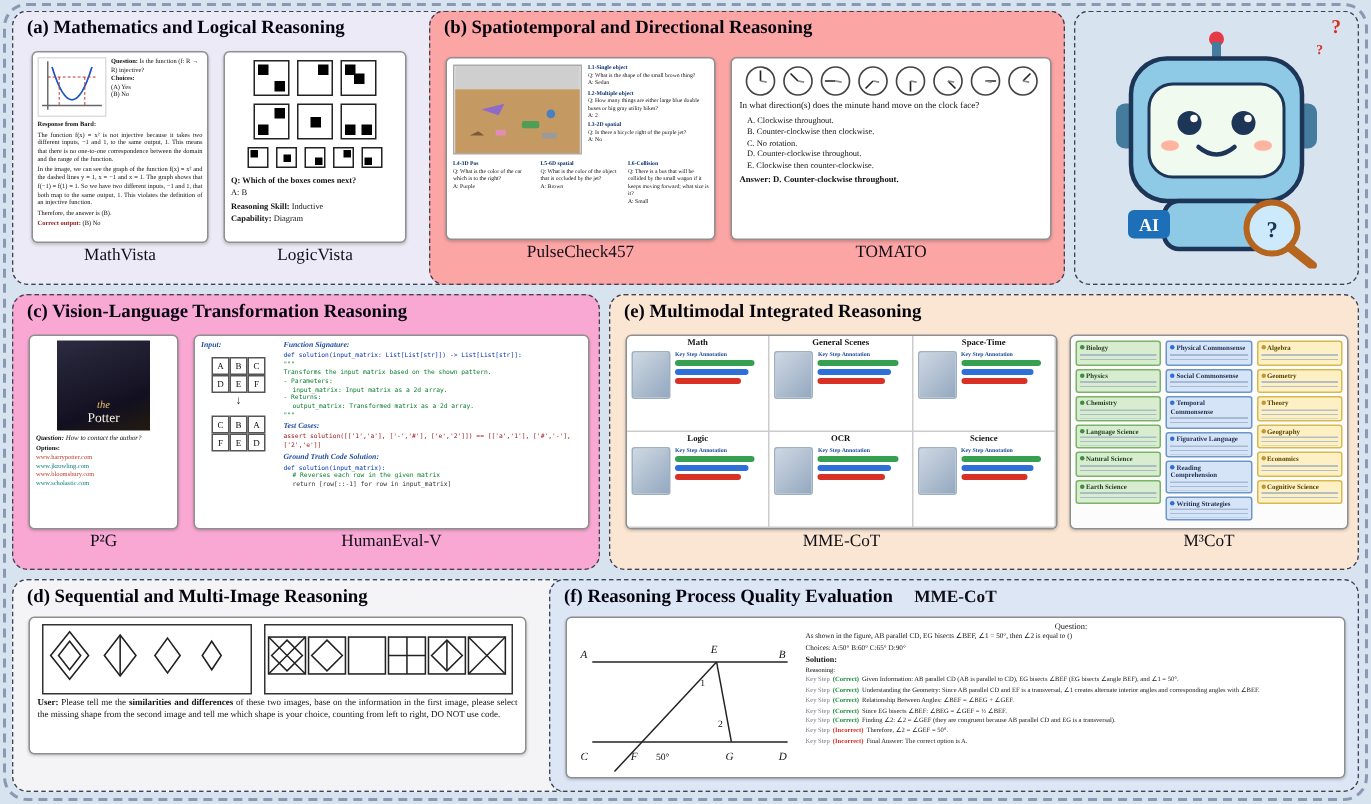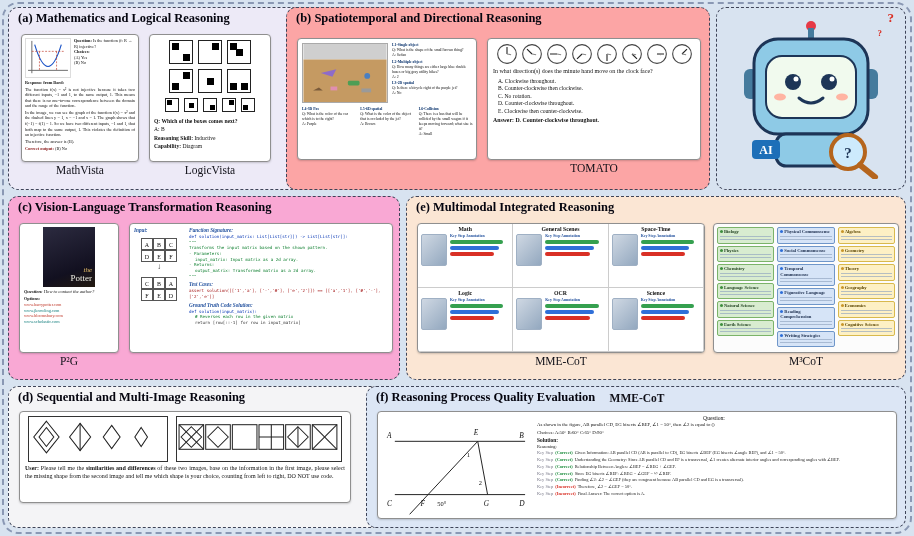--- a/index.html
+++ b/index.html
@@ -60,22 +60,22 @@
 
   
   .tm-card { left:200px; top:30px; width:214px; height:122px; padding:4px 5px; }
   .tm-clocks { display:flex; gap:3px; justify-content:center; }
   .tm-q { margin-top:3px; font-size:6px; line-height:1.25; }
   .tm-opts { margin-top:2px; margin-left:5px; font-size:5.6px; line-height:1.35; }
   .tm-ans { margin-top:2px; font-size:5.8px; font-weight:bold; }
 
   
   .pg-card { left:10px; top:26px; width:100px; height:130px; padding:3px 4px; }
-  .pg-cover { width:52px; height:60px; margin:0 auto; background:linear-gradient(160deg,#2c2b40,#121020 70%,#231a10);
-              display:flex; flex-direction:column; justify-content:flex-end; align-items:flex-end; padding:3px; }
+  .pg-cover { width:62px; height:60px; margin:0 auto; background:linear-gradient(160deg,#2c2b40,#121020 70%,#231a10);
+              display:flex; flex-direction:column; justify-content:flex-end; align-items:center; padding:3px; }
   .pg-cover .t1 { color:#e8c06a; font-style:italic; font-size:7px; line-height:1; }
   .pg-cover .t2 { color:#f0f0e6; font-size:9px; line-height:1.1; }
   .pg-q { margin-top:2px; font-size:4.6px; line-height:1.3; font-style:italic; }
   .pg-opts { margin-top:1px; font-size:4.3px; line-height:1.35; }
   .url-a { color:#c0392b; } .url-b { color:#0e7c7b; }
 
   
   .he-card { left:120px; top:26px; width:264px; height:130px; padding:3px 4px; display:flex; gap:5px; }
   .he-left { width:50px; flex:0 0 auto; text-align:center; }
   .he-label { font-weight:bold; font-style:italic; color:#1f4e9c; font-size:5.2px; text-align:left; }
@@ -275,20 +275,21 @@
           <div>Q: What is the color of the object that is occluded by the jet?</div>
           <div>A: Brown</div>
         </div>
         <div class="pc-level">
           <div class="b">L6-Collision</div>
           <div>Q: There is a bus that will be collided by the small wagon if it keeps moving forward; what size is it?</div>
           <div>A: Small</div>
         </div>
       </div>
     </div>
+    <div class="card-name" style="left:10px;top:154px;width:180px">PulseCheck457</div>
 
     <div class="card tm-card">
       <div class="tm-clocks">
         <svg width="22" height="22" viewBox="0 0 20 20">
             <circle cx="10" cy="10" r="8.5" fill="#fff" stroke="#444"></circle>
             <line x1="10" y1="10" x2="10" y2="3.6" stroke="#222" transform="rotate(0 10 10)"></line>
             <line x1="10" y1="10" x2="10" y2="6.2" stroke="#888" transform="rotate(100 10 10)"></line>
           </svg>
         <svg width="22" height="22" viewBox="0 0 20 20">
             <circle cx="10" cy="10" r="8.5" fill="#fff" stroke="#444"></circle>
@@ -421,20 +422,21 @@
         <div class="code-doc" style="padding-left:6px">output_matrix: Transformed matrix as a 2d array.</div>
         <div class="code-doc">"""</div>
         <div class="he-label">Test Cases:</div>
         <div class="code-test">assert solution([['1','a'], ['-','#'], ['e','2']]) == [['a','1'], ['#','-'], ['2','e']]</div>
         <div class="he-label">Ground Truth Code Solution:</div>
         <div class="code-def">def solution(input_matrix):</div>
         <div class="code-doc" style="padding-left:6px"># Reverses each row in the given matrix</div>
         <div class="code-plain" style="padding-left:6px">return [row[::-1] for row in input_matrix]</div>
       </div>
     </div>
+    <div class="card-name" style="left:120px;top:158px;width:264px">HumanEval-V</div>
   </section>
 
   <section class="panel panel-e">
     <h2 class="panel-title">(e) Multimodal Integrated Reasoning</h2>
 
     <div class="card me-card">
       <div class="me-cell">
         <div class="me-cell-label">Math</div>
         <div class="me-body">
             <div class="me-img"></div>

